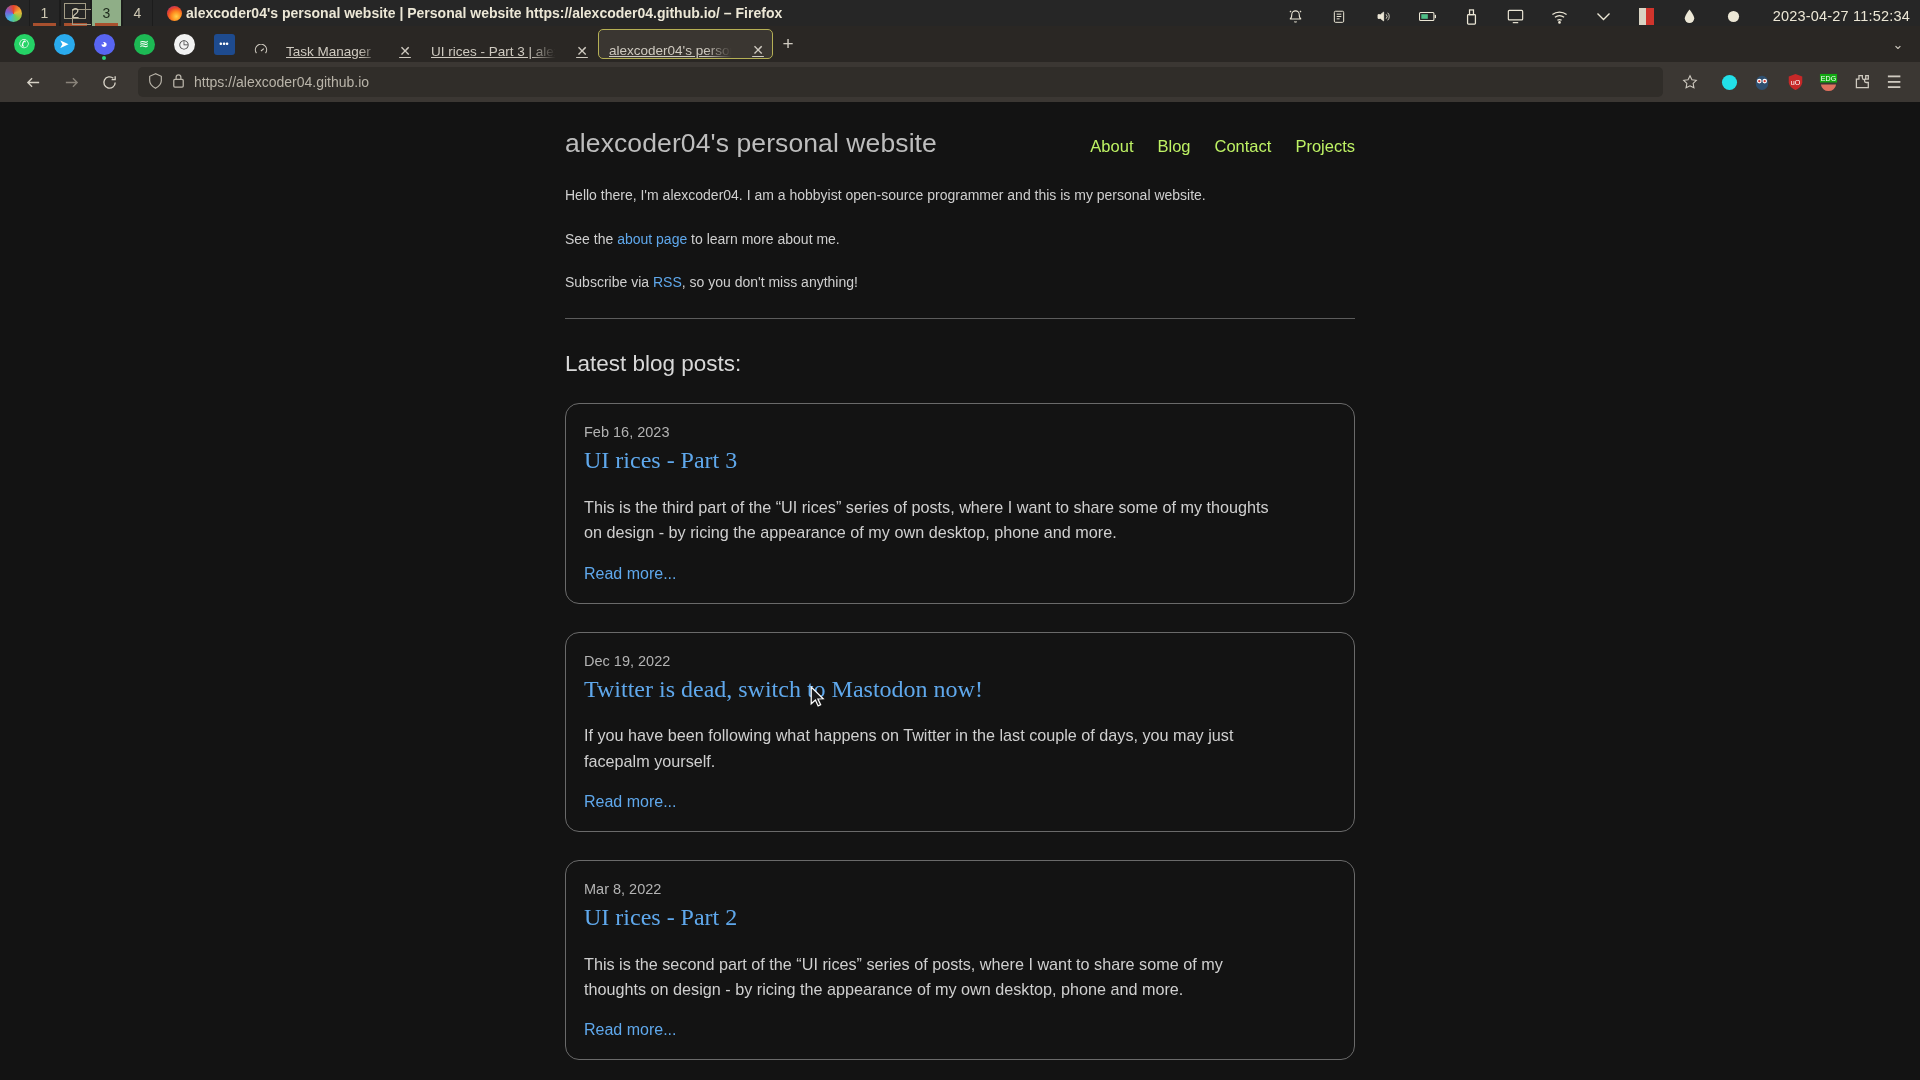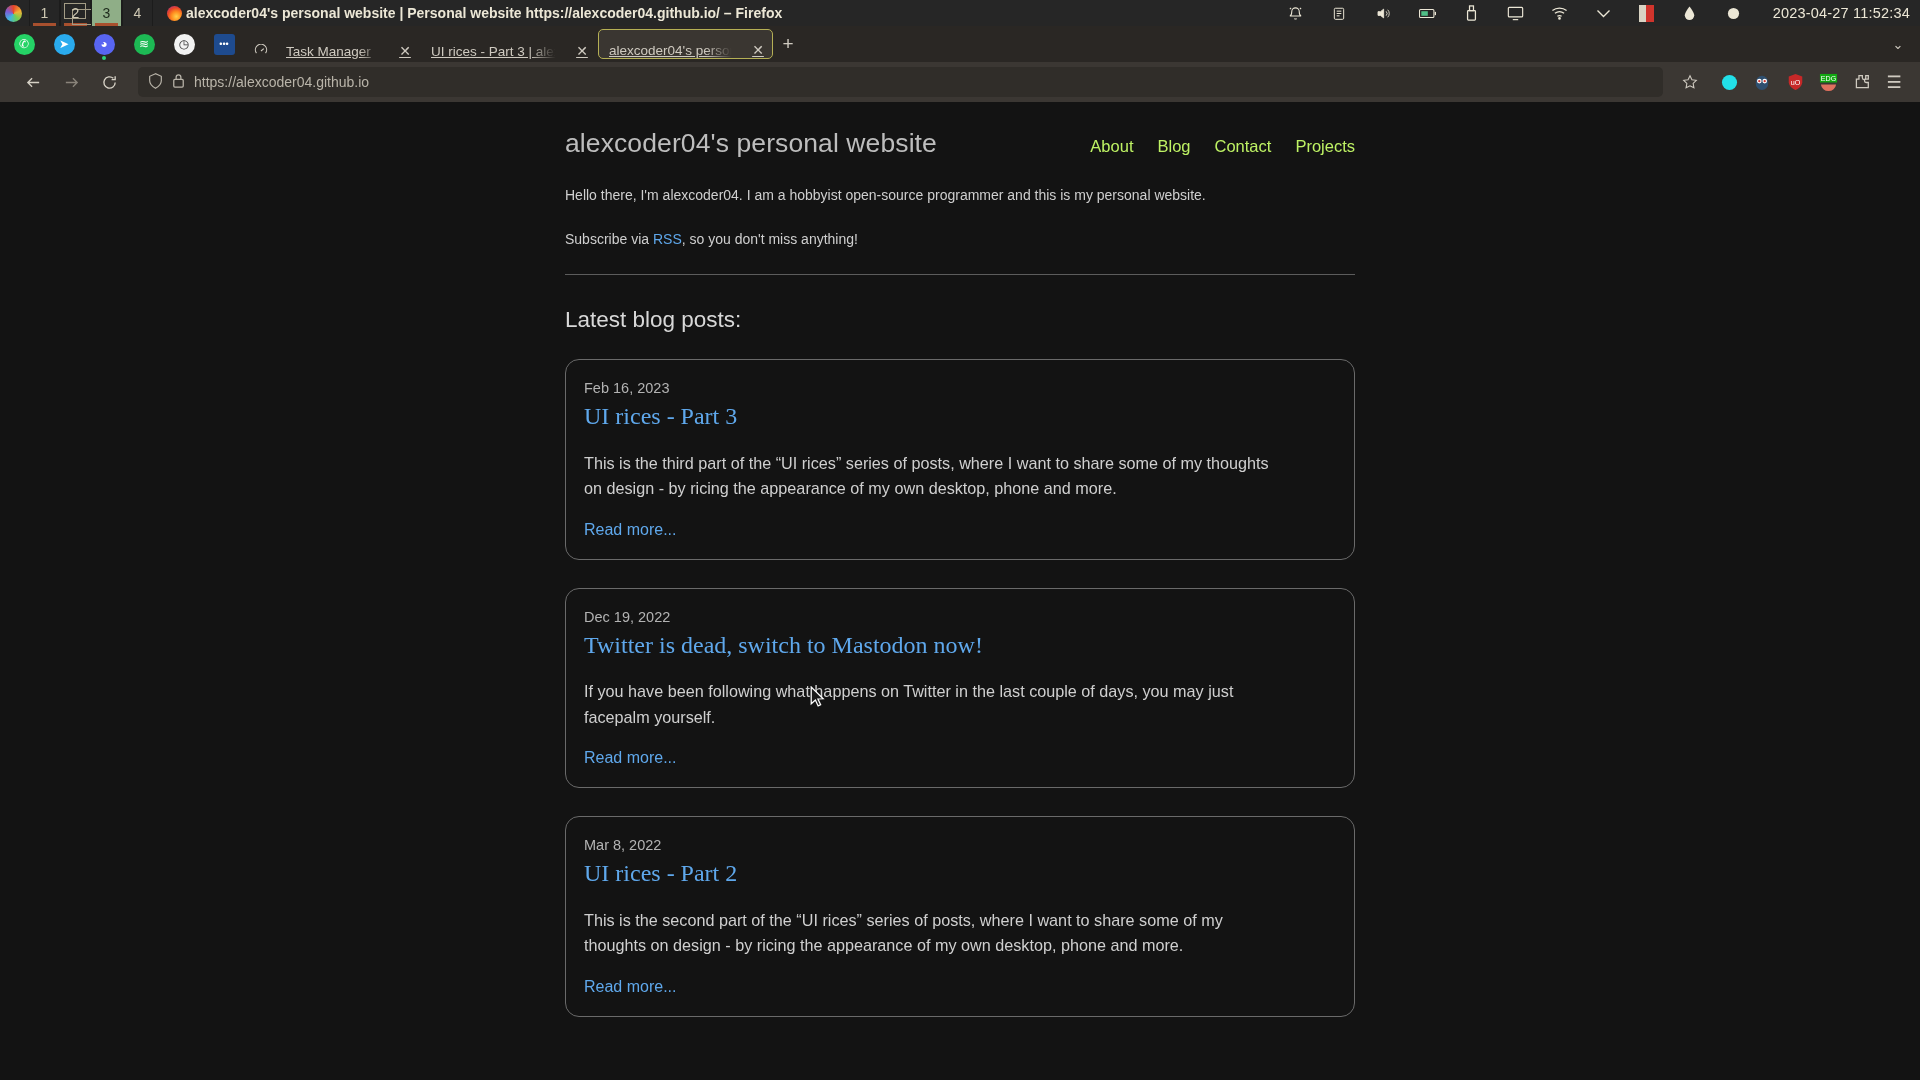--- a/index.html
+++ b/index.html
@@ -40,21 +40,21 @@
   }
   .ws .num{position:relative;z-index:3;}
   .ws-ul{position:absolute;bottom:0;left:3px;right:3px;height:3px;background:#a8502e;}
 
   .ff-title{display:flex;align-items:center;gap:4px;margin-left:14px;font-size:14px;font-weight:bold;color:#ece7d6;white-space:nowrap;}
   .ff-logo{
     width:15px;height:15px;border-radius:50%;flex:none;
     background:radial-gradient(circle at 62% 70%, #ffd24a 0%, #ff8a1e 35%, #e8442a 62%, #8f2ea8 100%);
   }
 
-  #tray{position:absolute;right:10px;top:0;height:26px;display:flex;align-items:center;gap:27px;}
+  #tray{position:absolute;right:10px;top:8px;height:26px;display:flex;align-items:flex-start;gap:27px;}
   #tray svg{display:block;}
   .tray-ic{width:17px;height:17px;display:flex;align-items:center;justify-content:center;}
   #clock{font-size:14.5px;color:#ece7d6;letter-spacing:.2px;margin-left:4px;}
   .kbd-ind{width:15px;height:17px;display:flex;}
   .kbd-ind i{display:block;width:50%;height:100%;}
 
   
   #tabbar{
     height:36px;width:1920px;background:#2a2724;
     display:flex;align-items:center;padding:0 4px;gap:0;
@@ -343,20 +343,21 @@
       <div id="site-nav">
           <a href="#">About</a>
           <a href="#">Blog</a>
           <a href="#">Contact</a>
           <a href="#">Projects</a>
         </div>
     </div>
 
     <div id="intro-host">
         <p class="para">Hello there, I'm alexcoder04. I am a hobbyist open-source programmer and this is my personal website.</p>
+        <p class="para">See the <a href="#">about page</a> to learn more about me.</p>
         <p class="para">Subscribe via <a href="#">RSS</a>, so you don't miss anything!</p>
       </div>
 
     <hr class="rule">
 
     <div id="posts-head">Latest blog posts:</div>
 
     <div id="cards-host">
         <div class="card"><div class="card-date">Feb 16, 2023</div><div class="card-title">UI rices - Part 3</div><div class="card-body">This is the third part of the “UI rices” series of posts, where I want to share some of my thoughts on design - by ricing the appearance of my own desktop, phone and more.</div><a class="card-more" href="#">Read more...</a></div>
         <div class="card"><div class="card-date">Dec 19, 2022</div><div class="card-title">Twitter is dead, switch to Mastodon now!</div><div class="card-body">If you have been following what happens on Twitter in the last couple of days, you may just facepalm yourself.</div><a class="card-more" href="#">Read more...</a></div>

